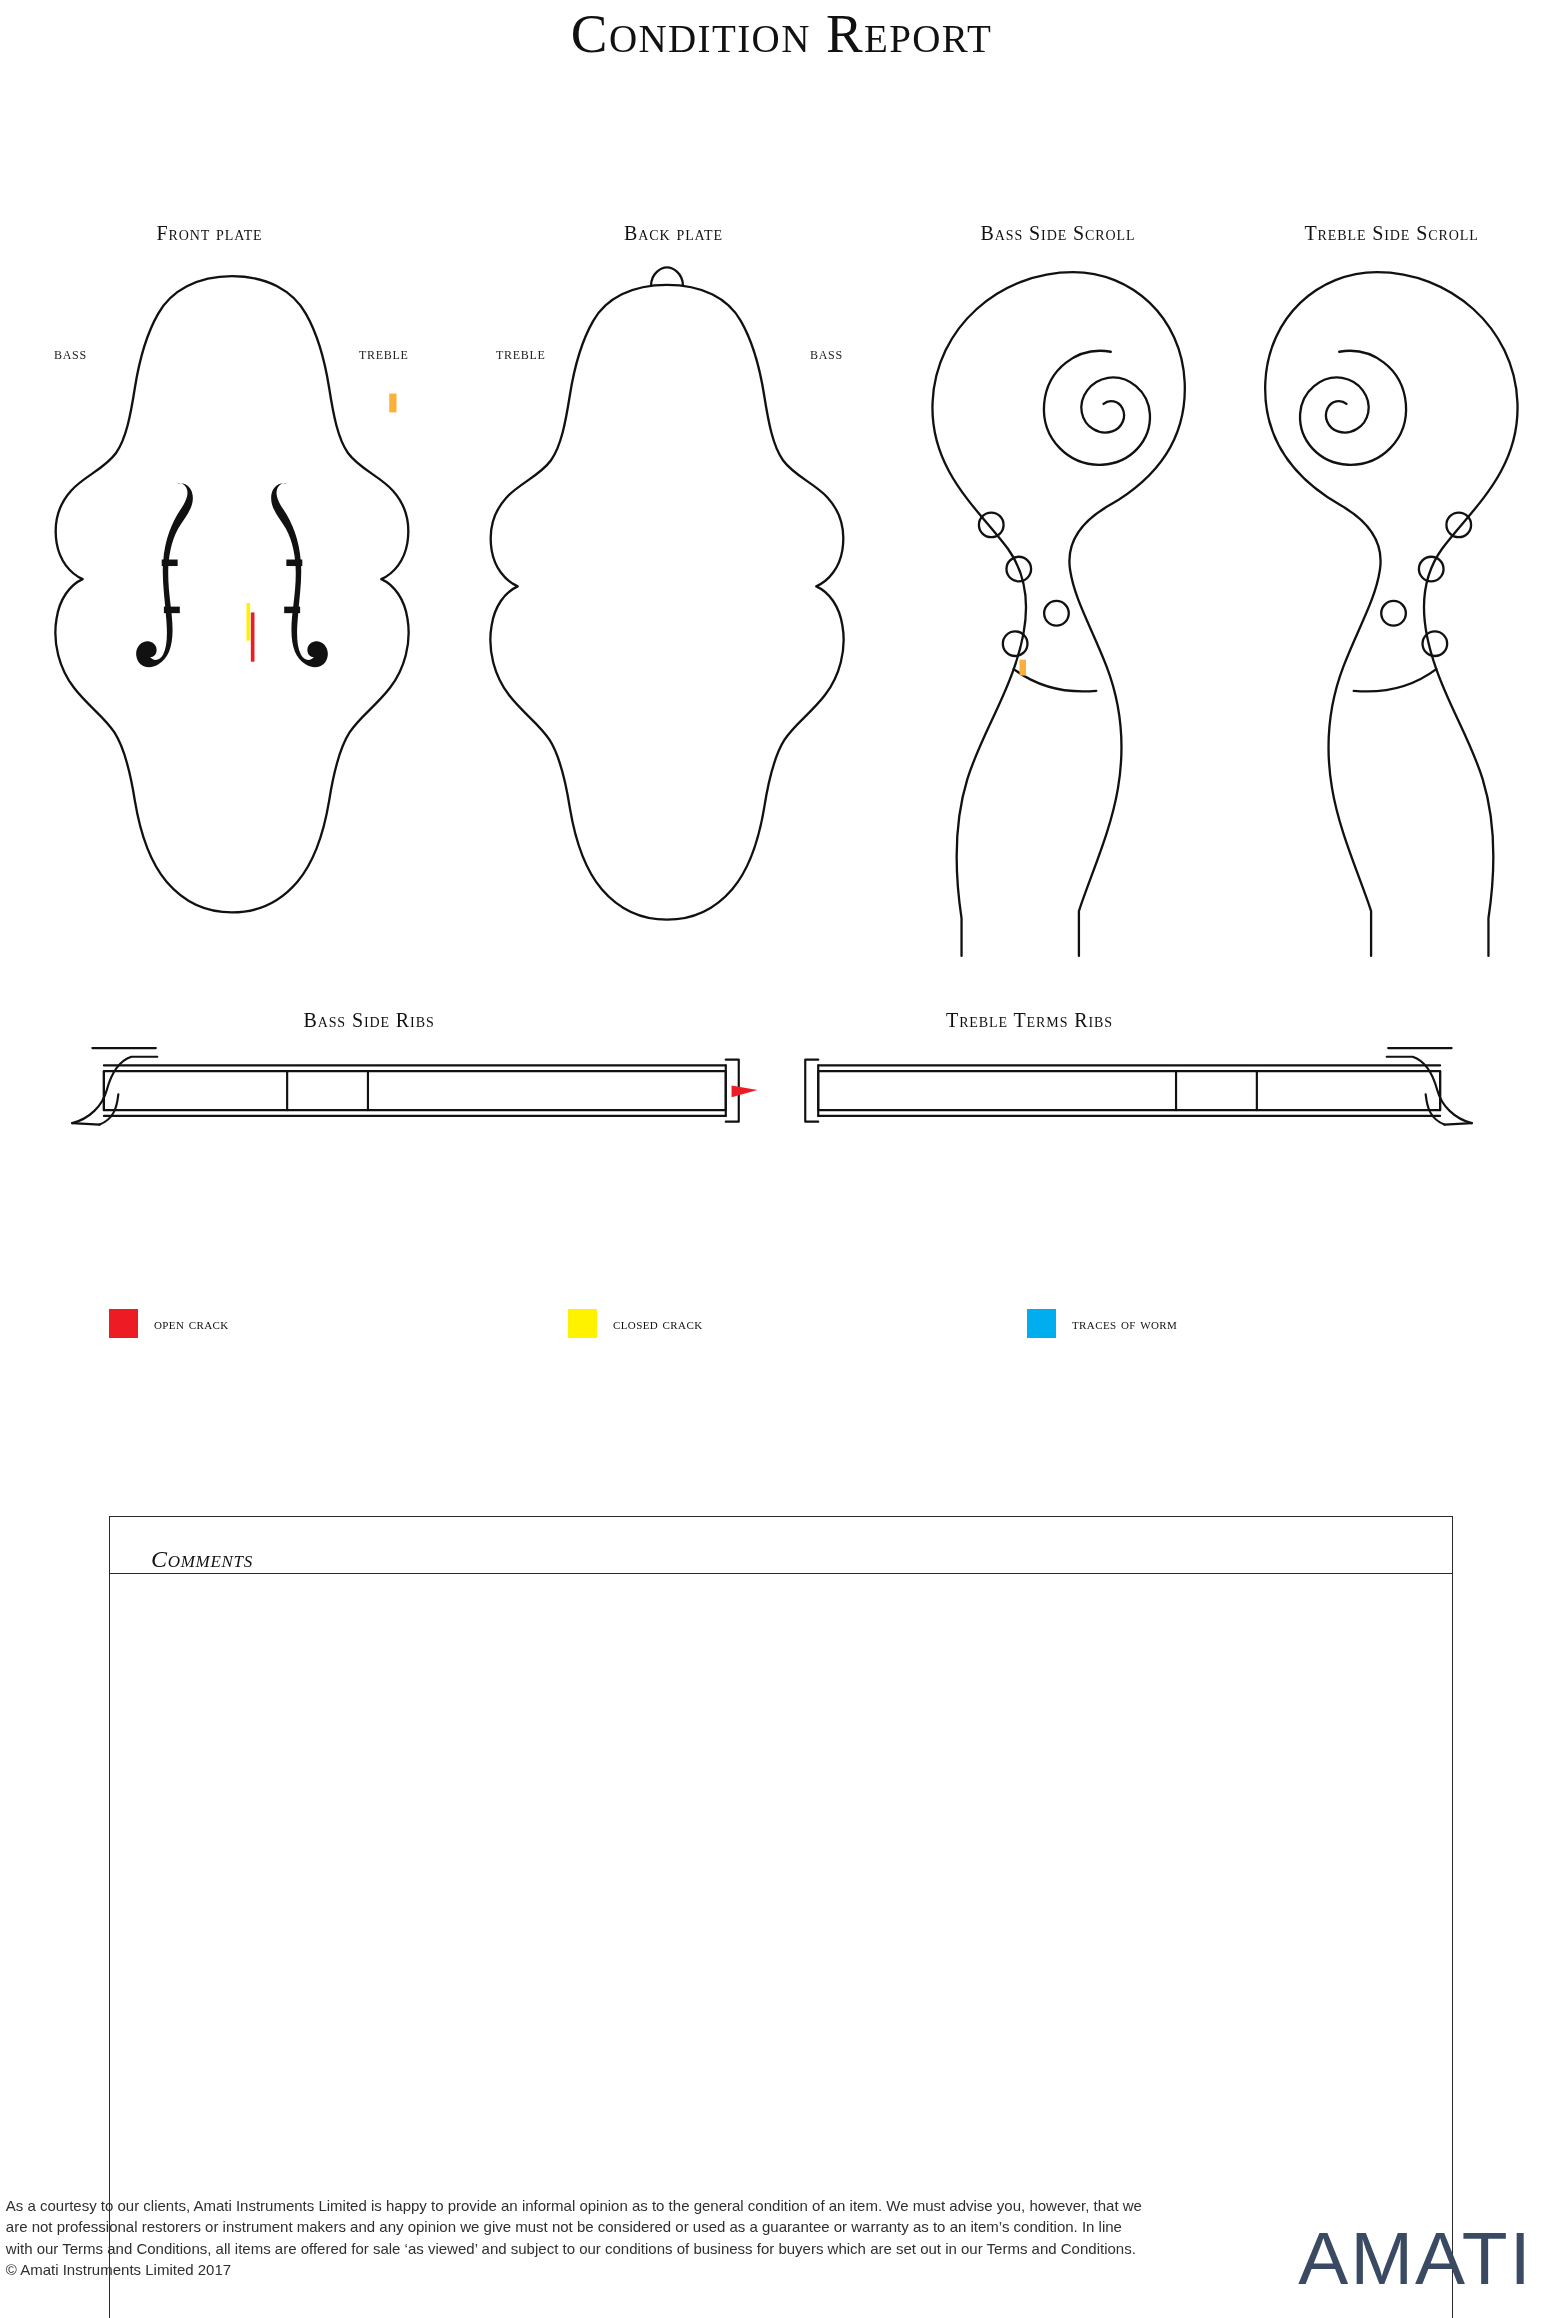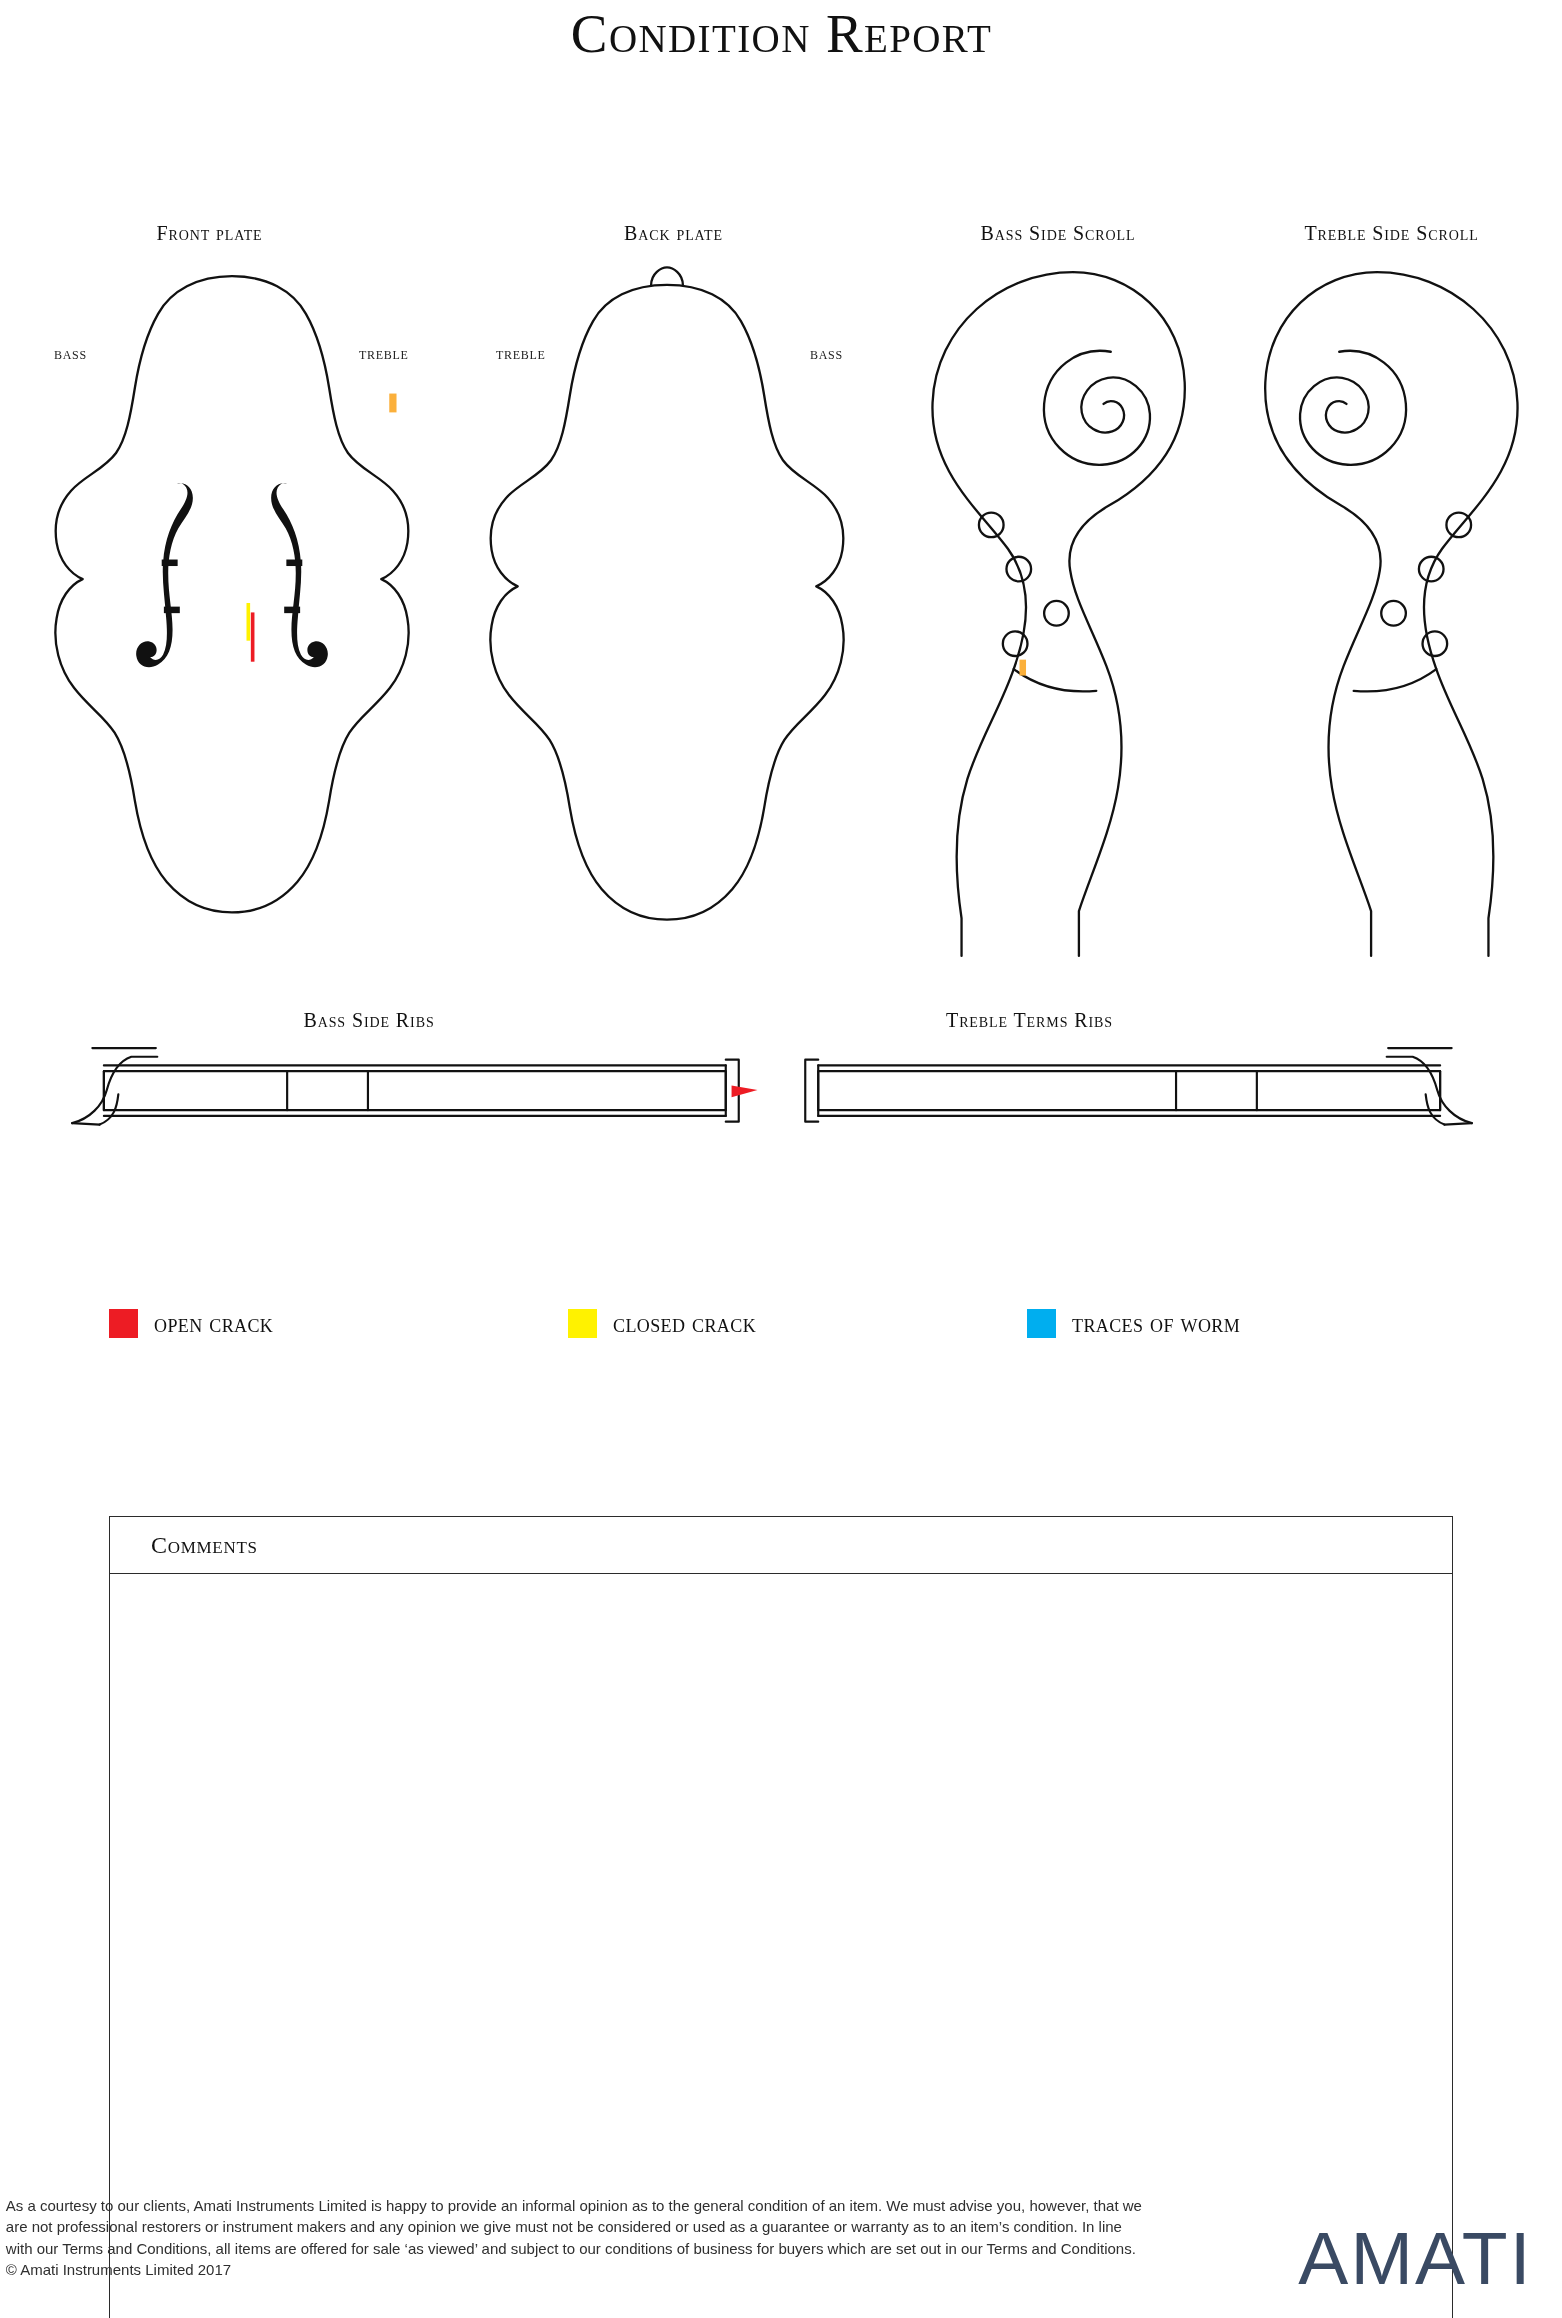--- a/index.html
+++ b/index.html
@@ -77,42 +77,43 @@
     width: 486px;
   }
   .swatch {
     width: 29px;
     height: 29px;
     flex: 0 0 29px;
   }
   .legend-label {
     margin-left: 16px;
     font-variant: small-caps;
-    font-size: 25px;
+    font-size: 16px;
     letter-spacing: 0.4px;
     color: #111;
     white-space: nowrap;
   }
   
   .comments-box {
     position: absolute;
     left: 109px;
     top: 1504px;
     width: 1344px;
     height: 975px;
     border: 1.4px solid #2b2b2b;
     box-sizing: border-box;
   }
   .comments-header {
     height: 57px;
     border-bottom: 1.4px solid #2b2b2b;
     box-sizing: border-box;
     display: flex;
-    align-items: center;
+    align-items: flex-end;
     padding-left: 41px;
+    font-style: italic;
   }
   .comments-title {
     font-variant: small-caps;
     font-size: 24px;
     letter-spacing: 0.7px;
     color: #111;
   }
   .comments-area {
     width: 100%;
     height: calc(100% - 57px);

